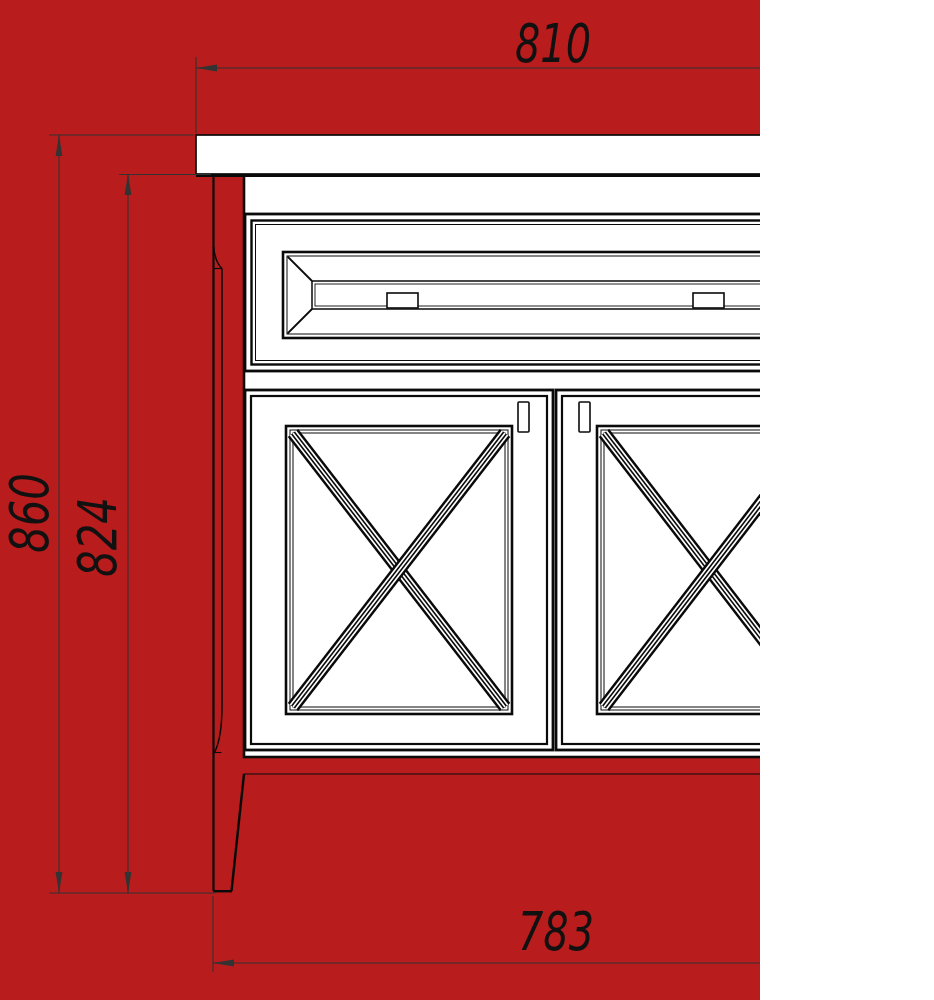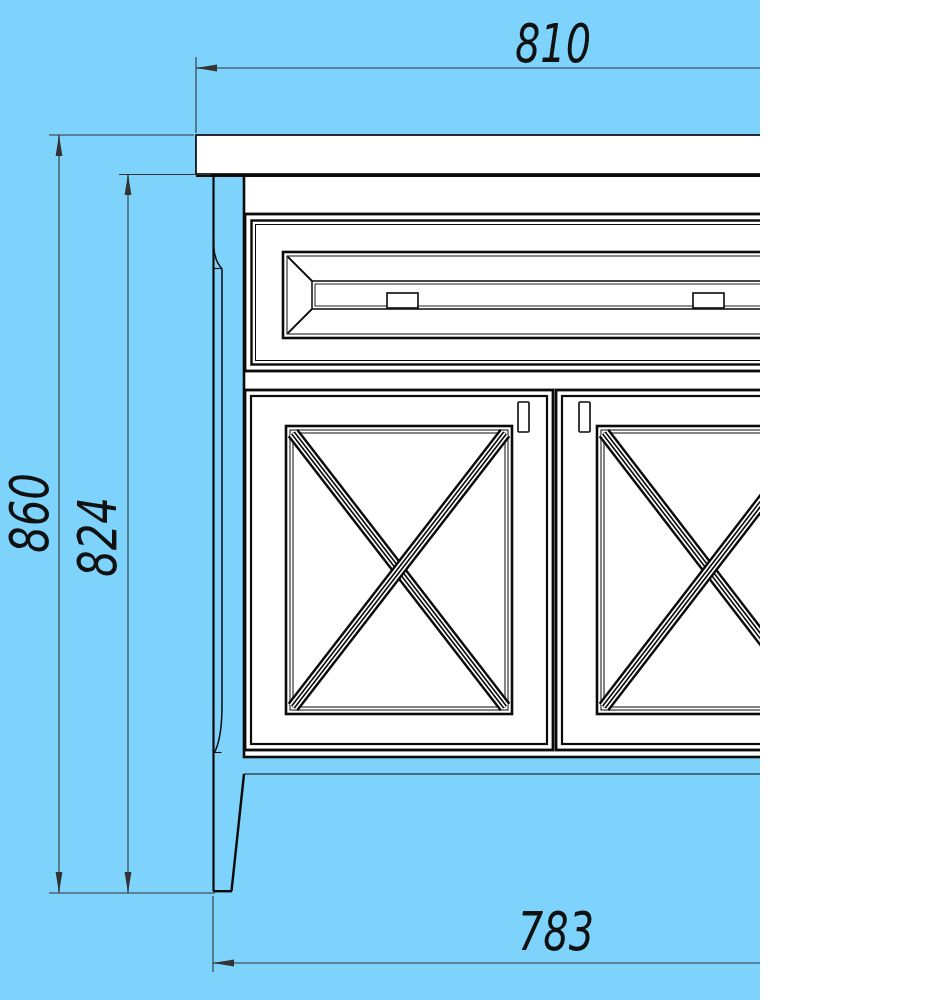--- a/index.html
+++ b/index.html
@@ -5,21 +5,21 @@
   html, body {
     margin: 0;
     padding: 0;
     background: #ffffff;
     font-family: "DejaVu Sans", "Liberation Sans", sans-serif;
   }
   .stage {
     position: relative;
     width: 760px;
     height: 1000px;
-    background: #7dd3fc;
+    background: #b91c1c;
     overflow: hidden;
   }
   svg { display: block; }
   .dim-text {
     font-family: "DejaVu Sans", "Liberation Sans", sans-serif;
     font-style: italic;
     font-size: 54px;
     fill: #111111;
   }
 </style>

